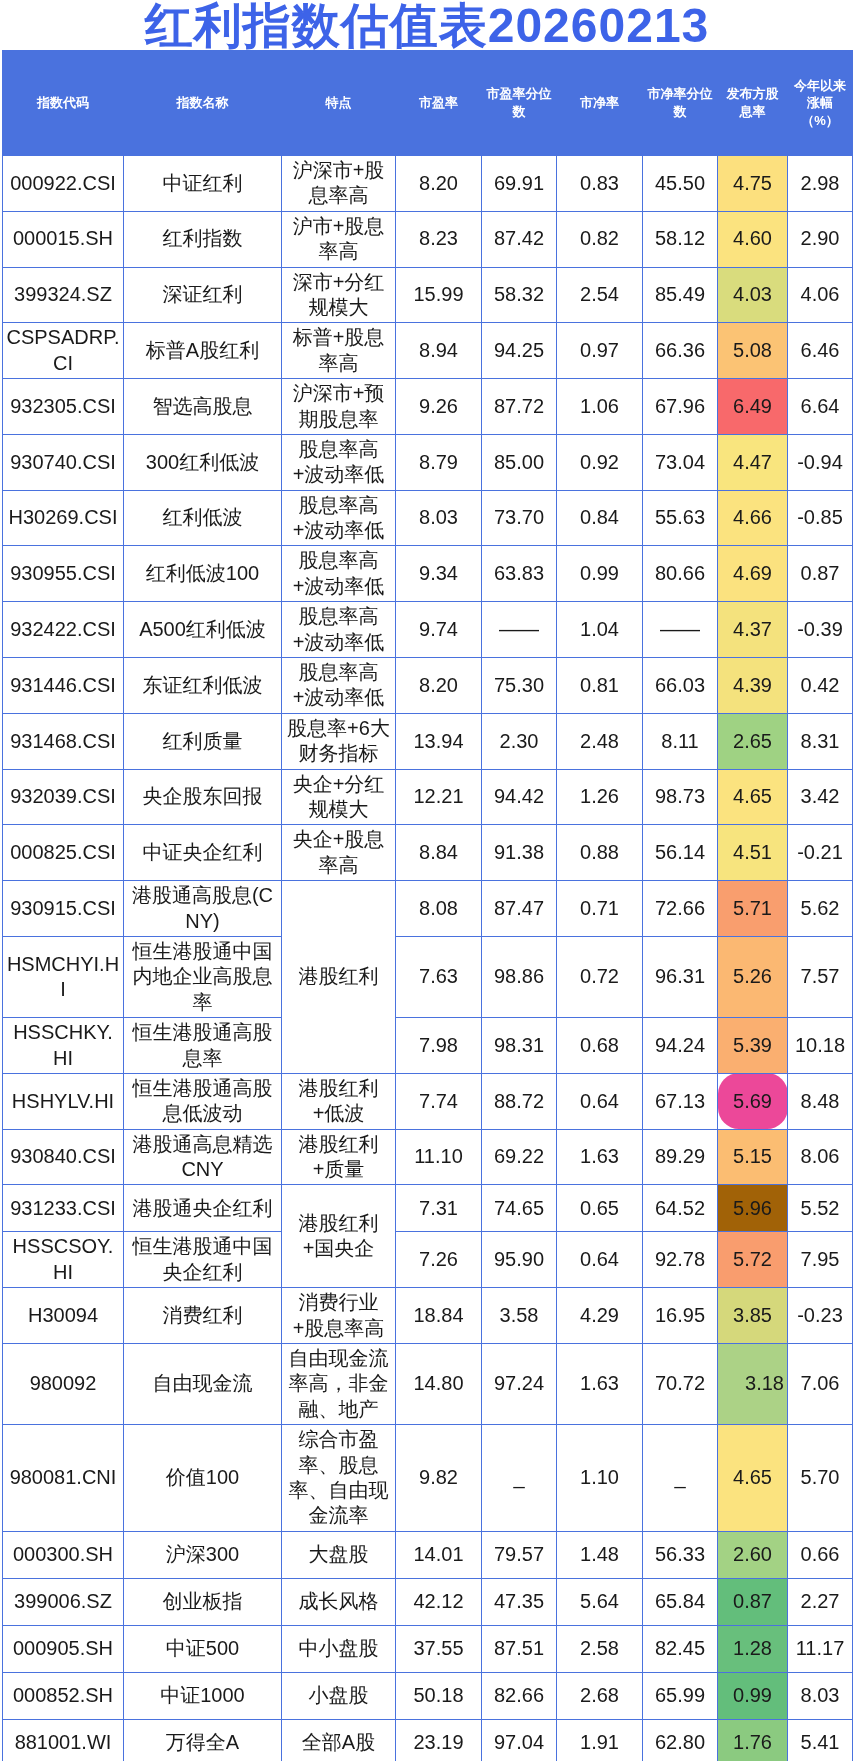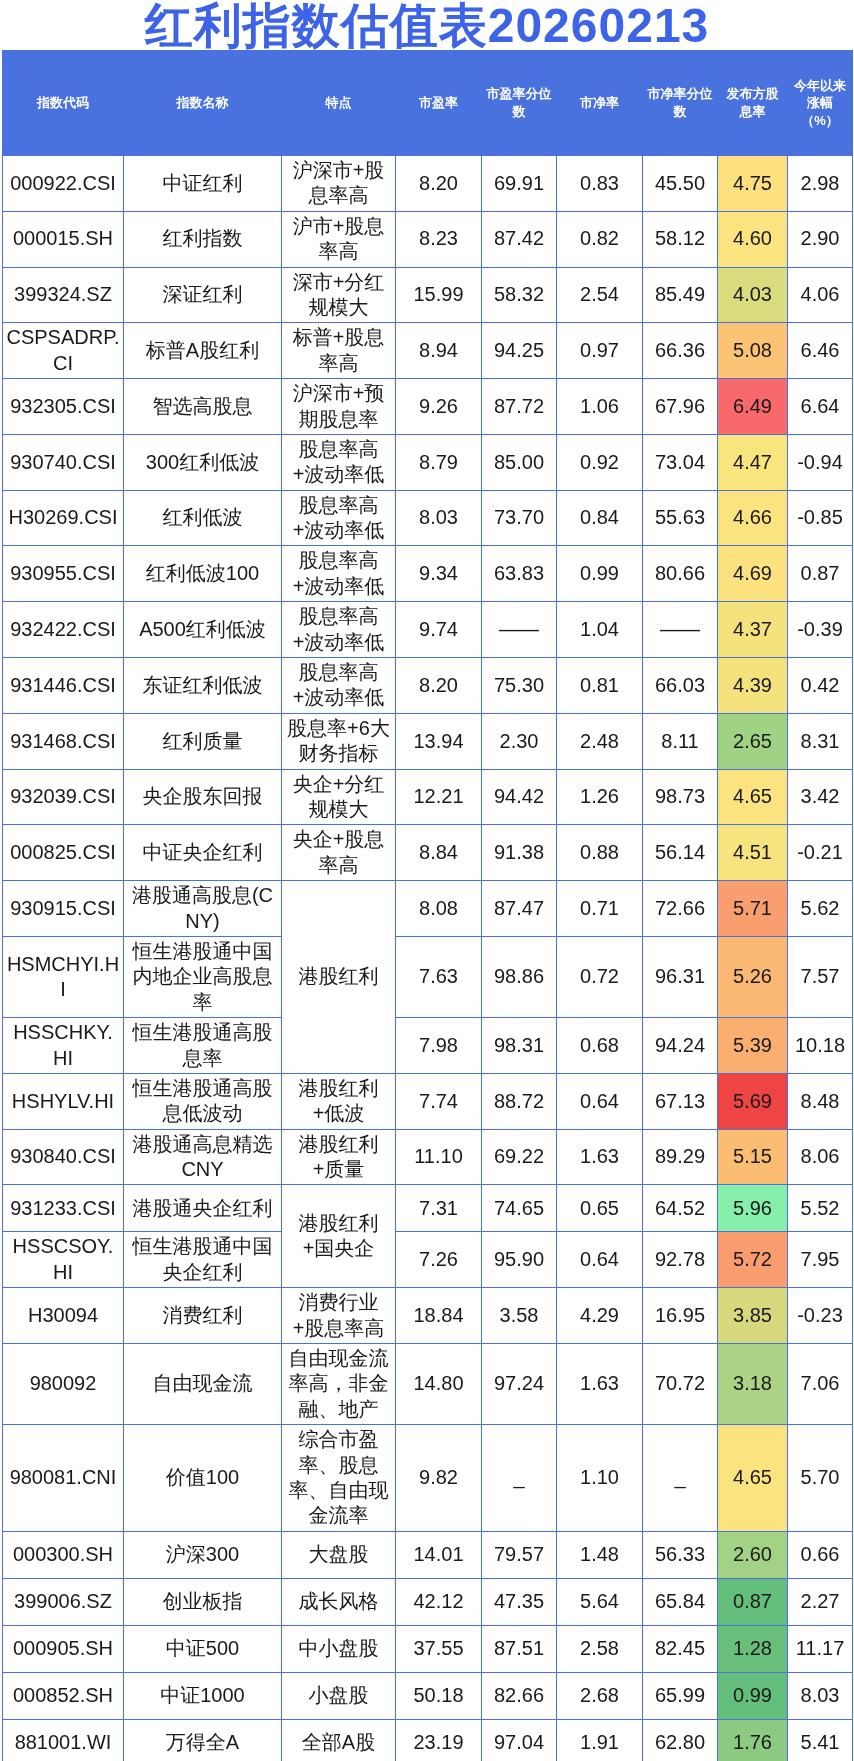--- a/index.html
+++ b/index.html
@@ -260,21 +260,21 @@
           <td>10.18</td>
         </tr>
         <tr>
           <td class="c-code">HSHYLV.HI</td>
           <td class="c-name">恒生港股通高股息低波动</td>
           <td class="c-feat">港股红利+低波</td>
           <td>7.74</td>
           <td>88.72</td>
           <td>0.64</td>
           <td>67.13</td>
-          <td class="c-yield" style="background-color: #ef4444;">5.69</td>
+          <td class="c-yield" style="background-color: #ec4899; border-radius: 21px;">5.69</td>
           <td>8.48</td>
         </tr>
         <tr>
           <td class="c-code">930840.CSI</td>
           <td class="c-name">港股通高息精选CNY</td>
           <td class="c-feat">港股红利+质量</td>
           <td>11.10</td>
           <td>69.22</td>
           <td>1.63</td>
           <td>89.29</td>
@@ -282,21 +282,21 @@
           <td>8.06</td>
         </tr>
         <tr>
           <td class="c-code">931233.CSI</td>
           <td class="c-name">港股通央企红利</td>
           <td class="c-feat" rowspan="2">港股红利+国央企</td>
           <td>7.31</td>
           <td>74.65</td>
           <td>0.65</td>
           <td>64.52</td>
-          <td class="c-yield" style="background-color: #86efac;">5.96</td>
+          <td class="c-yield" style="background-color: #a16207;">5.96</td>
           <td>5.52</td>
         </tr>
         <tr>
           <td class="c-code">HSSCSOY.HI</td>
           <td class="c-name">恒生港股通中国央企红利</td>
           <td>7.26</td>
           <td>95.90</td>
           <td>0.64</td>
           <td>92.78</td>
           <td class="c-yield" style="background-color: rgb(249, 157, 110);">5.72</td>
@@ -314,21 +314,21 @@
           <td>-0.23</td>
         </tr>
         <tr>
           <td class="c-code">980092</td>
           <td class="c-name">自由现金流</td>
           <td class="c-feat">自由现金流率高，非金融、地产</td>
           <td>14.80</td>
           <td>97.24</td>
           <td>1.63</td>
           <td>70.72</td>
-          <td class="c-yield" style="background-color: rgb(172, 210, 134);">3.18</td>
+          <td class="c-yield" style="background-color: rgb(172, 210, 134); text-align: right;">3.18</td>
           <td>7.06</td>
         </tr>
         <tr>
           <td class="c-code">980081.CNI</td>
           <td class="c-name">价值100</td>
           <td class="c-feat">综合市盈率、股息率、自由现金流率</td>
           <td>9.82</td>
           <td>_</td>
           <td>1.10</td>
           <td>_</td>

